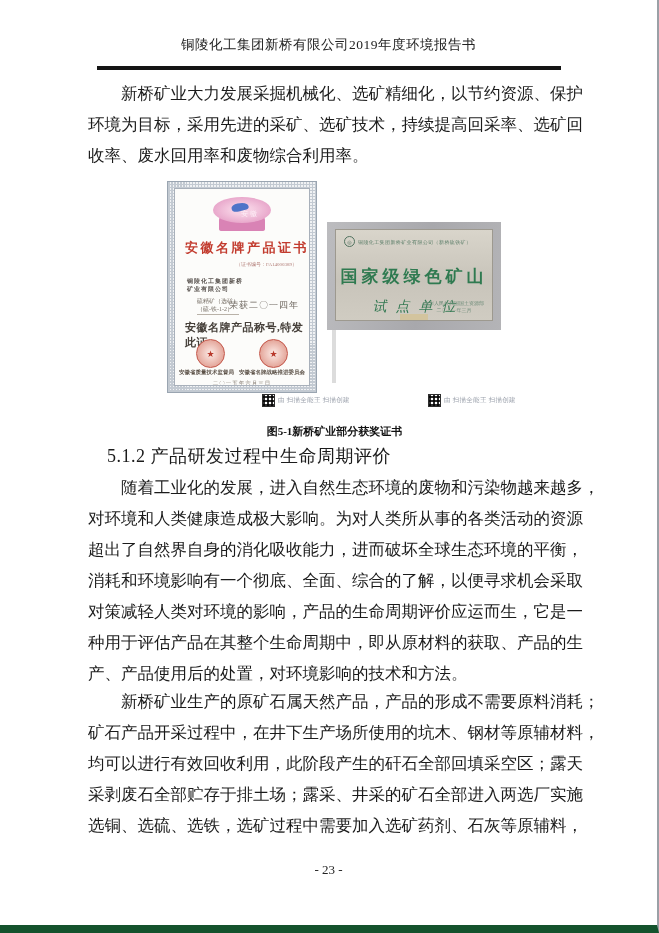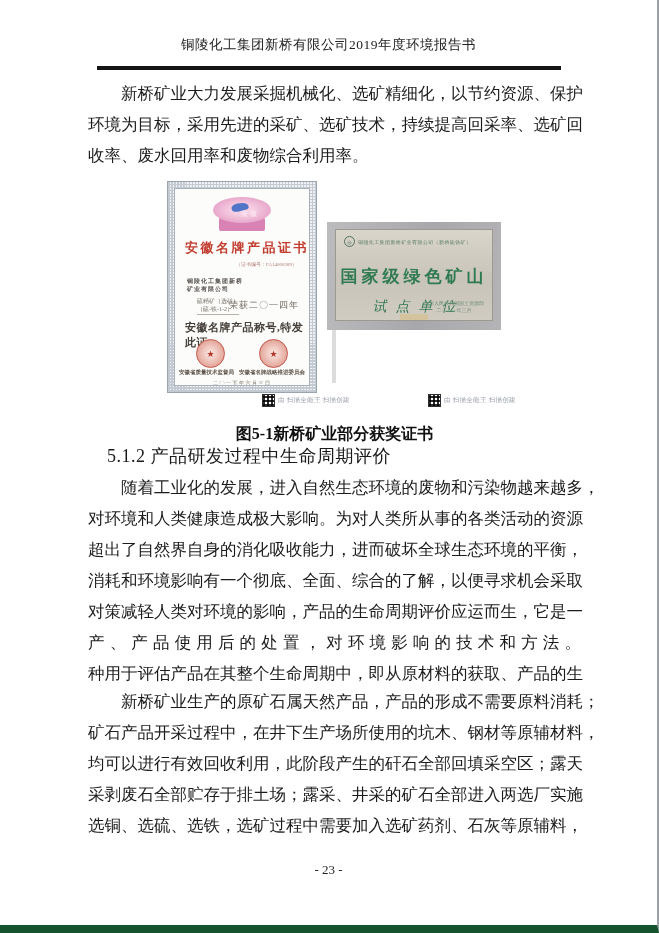--- a/index.html
+++ b/index.html
@@ -72,21 +72,21 @@
   .qr{position:absolute;display:flex;align-items:center;gap:3px;}
   .qr-left{left:262px;top:394px;}
   .qr-right{left:428px;top:394px;}
   .qr-code{width:11px;height:11px;background:
     repeating-linear-gradient(0deg,#2e2e2e 0 2px,#ffffff 2px 4px),
     repeating-linear-gradient(90deg,#2e2e2e 0 2px,#ffffff 2px 4px);
     background-blend-mode:multiply;border:1px solid #2e2e2e;}
   .qr-text{font-size:6.5px;color:#9aa0ab;letter-spacing:.3px;}
 
   .fig-caption{position:absolute;top:424px;left:88px;width:493px;text-align:center;
-    font-size:16px;font-weight:bold;color:#111;}
+    font-size:11px;font-weight:bold;color:#111;}
   .section-heading{position:absolute;top:444px;left:107px;font-size:18px;color:#1b1b1b;letter-spacing:.5px;}
   .page-footer{position:absolute;top:862px;left:0;width:100%;text-align:center;font-size:13px;color:#222;}
 </style>
 </head>
 <body>
 
 <div class="page">
 
   <div class="header-title">铜陵化工集团新桥有限公司2019年度环境报告书</div>
   <div class="header-rule"></div>
@@ -157,22 +157,22 @@
 
   <div class="fig-caption">图5-1新桥矿业部分获奖证书</div>
   <div class="section-heading">5.1.2 产品研发过程中生命周期评价</div>
 
   <div class="para para-2 end-left">
       <div class="line">随着工业化的发展，进入自然生态环境的废物和污染物越来越多，</div>
       <div class="line">对环境和人类健康造成极大影响。为对人类所从事的各类活动的资源</div>
       <div class="line">超出了自然界自身的消化吸收能力，进而破坏全球生态环境的平衡，</div>
       <div class="line">消耗和环境影响有一个彻底、全面、综合的了解，以便寻求机会采取</div>
       <div class="line">对策减轻人类对环境的影响，产品的生命周期评价应运而生，它是一</div>
+      <div class="line">种用于评估产品在其整个生命周期中，即从原材料的获取、产品的生</div>
       <div class="line">产、产品使用后的处置，对环境影响的技术和方法。</div>
-      <div class="line">种用于评估产品在其整个生命周期中，即从原材料的获取、产品的生</div>
     </div>
 
   <div class="para para-3">
       <div class="line">新桥矿业生产的原矿石属天然产品，产品的形成不需要原料消耗；</div>
       <div class="line">矿石产品开采过程中，在井下生产场所使用的坑木、钢材等原辅材料，</div>
       <div class="line">均可以进行有效回收利用，此阶段产生的矸石全部回填采空区；露天</div>
       <div class="line">采剥废石全部贮存于排土场；露采、井采的矿石全部进入两选厂实施</div>
       <div class="line">选铜、选硫、选铁，选矿过程中需要加入选矿药剂、石灰等原辅料，</div>
     </div>
 

